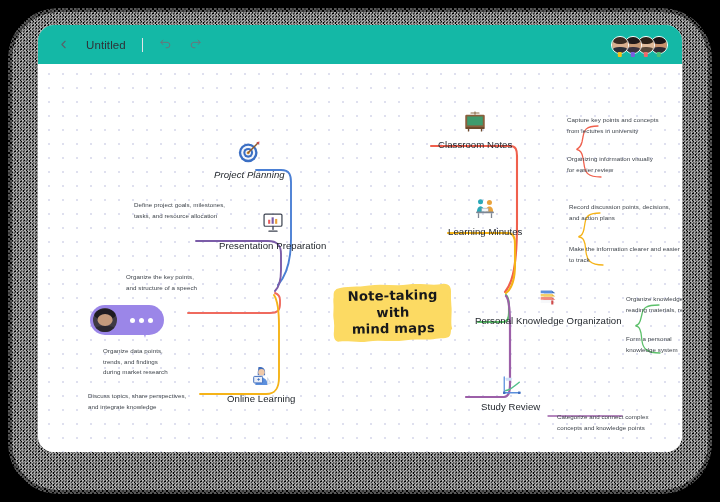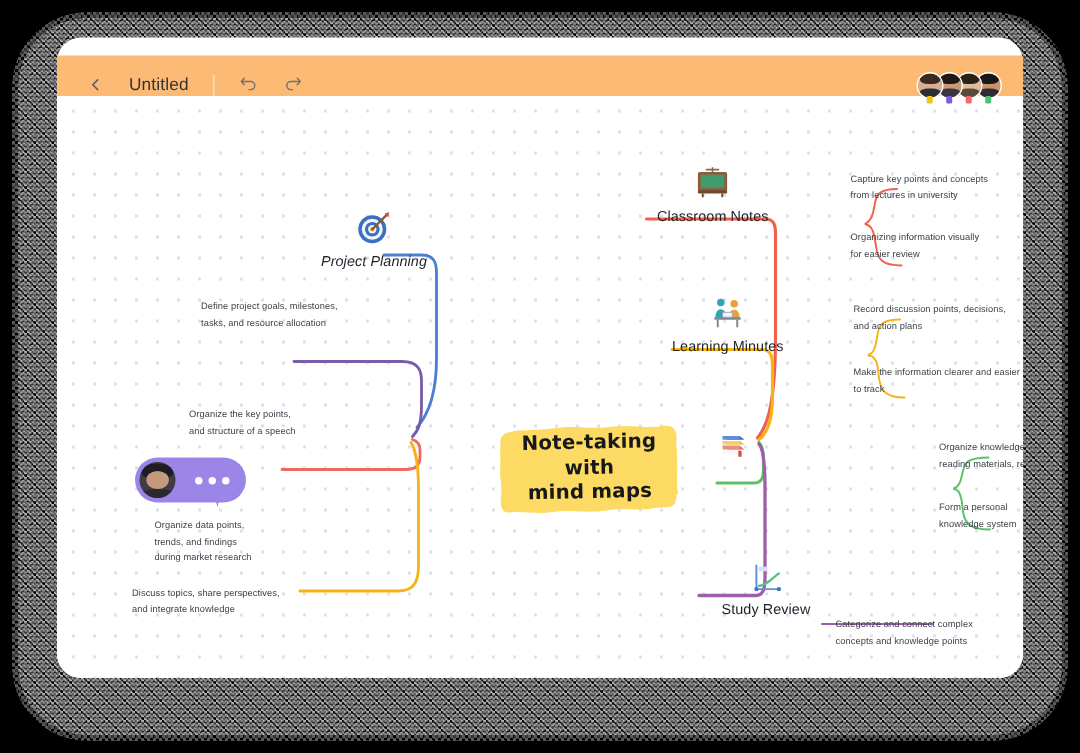--- a/index.html
+++ b/index.html
@@ -44,22 +44,22 @@
     position: absolute;
     left: 38px; top: 25px; width: 644px; height: 427px;
     background: #ffffff;
     border-radius: 16px;
     overflow: hidden;
   }
 
   
   #toolbar {
     position: absolute; left: 0; top: 0; width: 100%; height: 39px;
-    background: #fdba74;
-    display: flex; align-items: center; margin-top: 12px;
+    background: #14b8a6;
+    display: flex; align-items: center;
   }
   #toolbar-left { display: flex; align-items: center; padding-left: 14px; gap: 8px; }
   .tb-icon {
     width: 22px; height: 22px;
     display: flex; align-items: center; justify-content: center;
     color: #4b5158;
   }
   #doc-title {
     font-size: 11.5px; color: #2f3338; letter-spacing: .1px;
     padding: 0 4px;
@@ -301,27 +301,52 @@
             <circle cx="15" cy="17" r="1.9" fill="#e8a33d"></circle>
             <path d="M15 17 L27 5" stroke="#8b5a2b" stroke-width="1.9" stroke-linecap="round"></path>
             <path d="M25 4 l4 -1 -1 4 z" fill="#c94f4f"></path>
           </svg>
         </div>
         <div class="nlabel">Project Planning</div>
       </div>
       <div class="desc l" style="left:96px; top:136px; width:98px; white-space:pre-line;">Define project goals, milestones,
 tasks, and resource allocation</div>
 
+      <div class="node" style="left:181px; top:145px;">
+        <div class="nicon">
+          <svg width="26" height="26" viewBox="0 0 32 32" fill="none" stroke="#3c4250" stroke-width="1.5">
+            <rect x="5" y="5" width="22" height="15" rx="1.6"></rect>
+            <path d="M16 20 v4 M11 26 h10" stroke-linecap="round"></path>
+            <rect x="10" y="12" width="2.6" height="5" fill="#e95c5c" stroke="none"></rect>
+            <rect x="14.3" y="9" width="2.6" height="8" fill="#7b5ca8" stroke="none"></rect>
+            <rect x="18.6" y="11" width="2.6" height="6" fill="#e9a23b" stroke="none"></rect>
+          </svg>
+        </div>
+        <div class="nlabel">Presentation Preparation</div>
+      </div>
       <div class="desc l" style="left:88px; top:208px; width:92px; white-space:pre-line;">Organize the key points,
 and structure of a speech</div>
 
       <div class="desc l" style="left:65px; top:282px; width:90px; white-space:pre-line;">Organize data points,
 trends, and findings
 during market research</div>
 
+      <div class="node" style="left:189px; top:298px;">
+        <div class="nicon">
+          <svg width="26" height="26" viewBox="0 0 32 32">
+            <path d="M13 5 c5 -1 8 2 8 6 v4 h-9 v-4 z" fill="#3f6dbd"></path>
+            <circle cx="16.6" cy="11.5" r="4" fill="#f0c9a8"></circle>
+            <path d="M9 27 c0 -6 3.5 -9 7.6 -9 4.2 0 7.4 3 7.4 9 z" fill="#5b8fdd"></path>
+            <rect x="7" y="16.5" width="11" height="8" rx="1" fill="#e9eef7" stroke="#3f6dbd" stroke-width="1.2"></rect>
+            <path d="M11.5 20.3 h3 M13 18.8 v3" stroke="#3f6dbd" stroke-width="1.1"></path>
+            <path d="M24 18 l4 7 -4 1 z" fill="#eef2f8" stroke="#c8cfdc" stroke-width=".8"></path>
+          </svg>
+        </div>
+        <div class="nlabel">Online Learning</div>
+      </div>
       <div class="desc l" style="left:50px; top:327px; width:110px; white-space:pre-line;">Discuss topics, share perspectives,
 and integrate knowledge</div>
 
       <div class="node" style="left:400px; top:44px;">
         <div class="nicon">
           <svg width="26" height="26" viewBox="0 0 32 32">
             <path d="M16 3 v4" stroke="#8a6a45" stroke-width="1.3"></path>
             <path d="M11 5 h10" stroke="#8a6a45" stroke-width="1.3" stroke-linecap="round"></path>
             <rect x="4" y="7" width="24" height="16" rx="1.6" fill="#8a5f3c"></rect>
             <rect x="6.4" y="9.2" width="19.2" height="11" fill="#3f9b6d"></rect>
@@ -362,20 +387,21 @@
             <path d="M7 7 v3 l14 0 v-3 z" fill="#5b8fdd"></path>
             <path d="M7 11 h14 l4 3 h-14 z" fill="#e8b93f"></path>
             <path d="M7 11 v3 l14 0 v-3 z" fill="#f3d06a"></path>
             <path d="M7 15 h14 l4 3 h-14 z" fill="#e46a5e"></path>
             <path d="M7 15 v3 l14 0 v-3 z" fill="#f08c7f"></path>
             <path d="M7 19 h14 l4 3 h-14 z" fill="#e8e9ed"></path>
             <path d="M7 19 v3 l14 0 v-3 z" fill="#f7f8fa"></path>
             <rect x="20" y="19" width="2.6" height="5" fill="#d04a4a"></rect>
           </svg>
         </div>
+        <div class="nlabel">Personal Knowledge Organization</div>
       </div>
       <div class="desc r" style="left:588px; top:230px; width:100px; white-space:pre-line;">Organize knowledge points from
 reading materials, research</div>
       <div class="desc r" style="left:588px; top:270px; width:100px; white-space:pre-line;">Form a personal
 knowledge system</div>
 
       <div class="node" style="left:443px; top:310px;">
         <div class="nicon" style="width:24px;height:24px;">
           <svg width="24" height="24" viewBox="0 0 32 32" fill="none">
             <path d="M7 4 V25 H28" stroke="#5b8fdd" stroke-width="1.7" stroke-linecap="round"></path>

